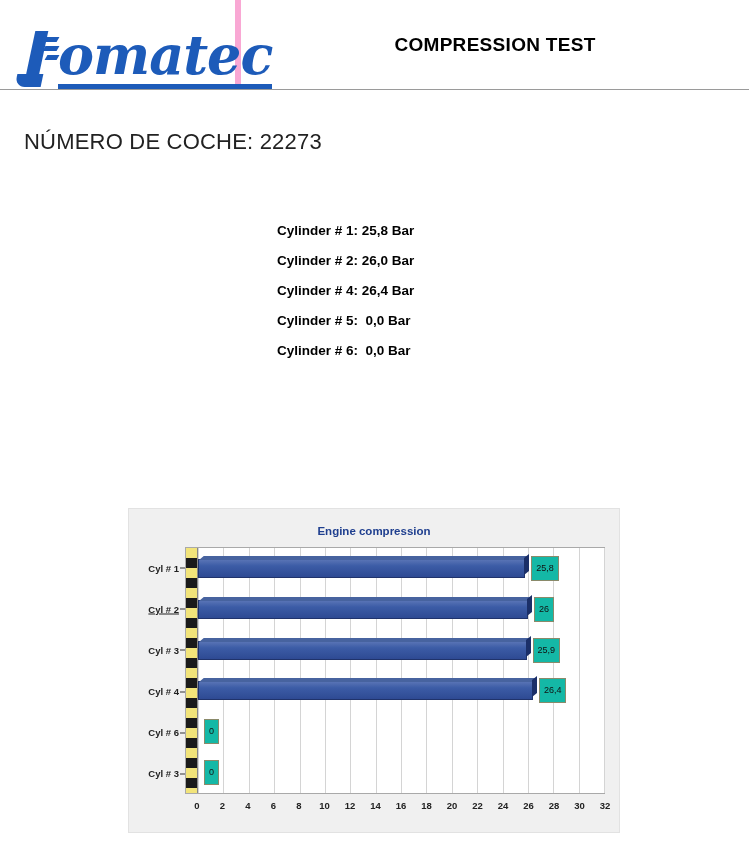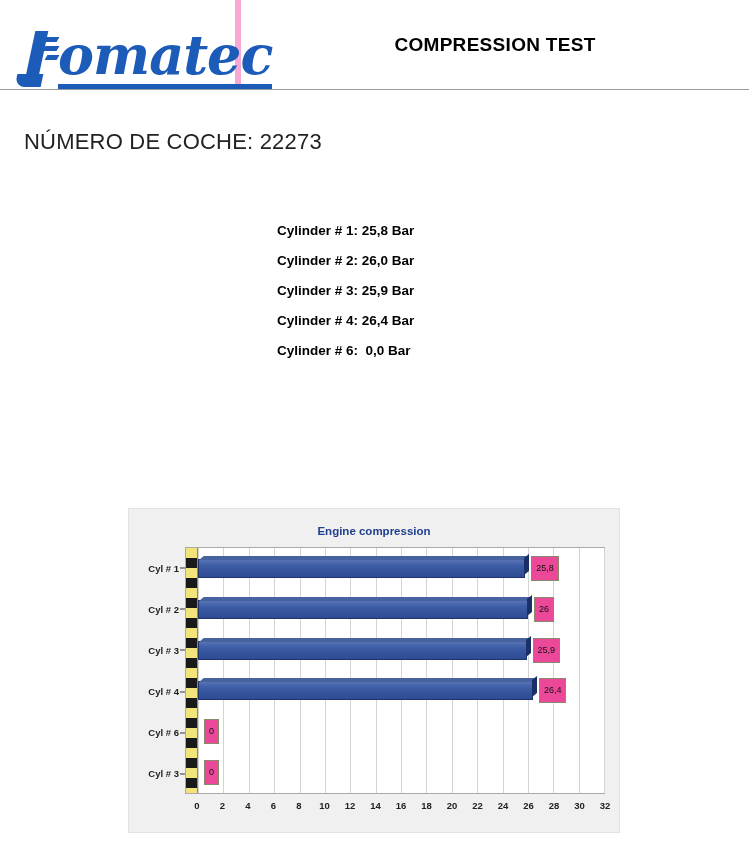--- a/index.html
+++ b/index.html
@@ -197,21 +197,21 @@
     left: 0;
     top: -4px;
     width: 100%;
     height: 4px;
     background: #47639f;
     transform: skewX(-50deg);
     transform-origin: left bottom;
   }
   .bar-label {
     position: absolute;
-    background: #ec4899;
+    background: #14b8a6;
     border: 1px solid #8a8a6a;
     font-size: 9px;
     line-height: 1;
     padding: 7px 4px;
     color: #111;
     white-space: nowrap;
   }
   .ylabels {
     position: absolute;
     left: 0;
@@ -270,31 +270,31 @@
   <div class="header-title-cell">
     <div class="header-title">COMPRESSION TEST</div>
   </div>
 </div>
 
 <div class="car-number">NÚMERO DE COCHE: 22273</div>
 
 <div class="readings">
   <div class="reading-row">Cylinder # 1: 25,8 Bar</div>
   <div class="reading-row">Cylinder # 2: 26,0 Bar</div>
-  <div class="reading-row">Cylinder # 3: 25,9 Bar</div>
   <div class="reading-row">Cylinder # 4: 26,4 Bar</div>
+  <div class="reading-row">Cylinder # 5:  0,0 Bar</div>
   <div class="reading-row">Cylinder # 6:  0,0 Bar</div>
 </div>
 
 <div class="chart-wrap">
   <div class="chart-title">Engine compression</div>
 
   <div class="ylabels">
       <div class="ylabel" style="top: 8.33333%;"><span class="tick"></span><span>Cyl # 1</span></div>
-      <div class="ylabel" style="top: 25%;"><span class="tick"></span><span>Cyl # 2</span></div>
+      <div class="ylabel" style="top: 25%; text-decoration: underline;"><span class="tick"></span><span>Cyl # 2</span></div>
       <div class="ylabel" style="top: 41.6667%;"><span class="tick"></span><span>Cyl # 3</span></div>
       <div class="ylabel" style="top: 58.3333%;"><span class="tick"></span><span>Cyl # 4</span></div>
       <div class="ylabel" style="top: 75%;"><span class="tick"></span><span>Cyl # 6</span></div>
       <div class="ylabel" style="top: 91.6667%;"><span class="tick"></span><span>Cyl # 3</span></div>
     </div>
 
   <div class="plot">
     <div class="plot-inner" id="plot-inner">
       <div class="axis-band"></div>
     <div class="vgrid" style="left: calc(0% + 12px);"></div>

